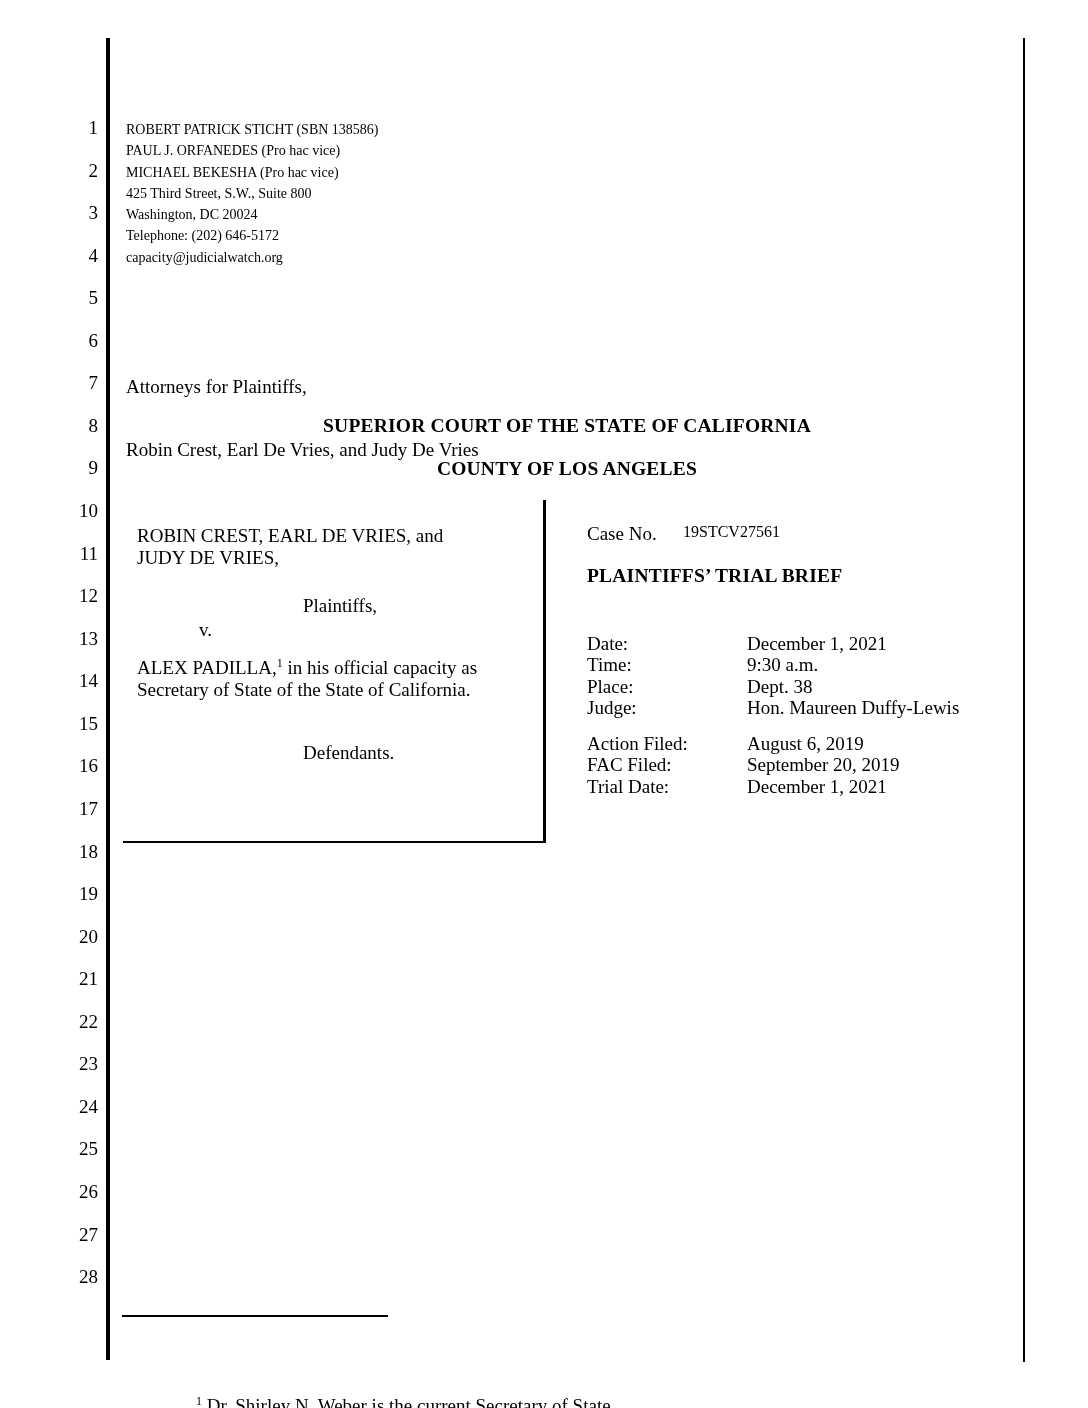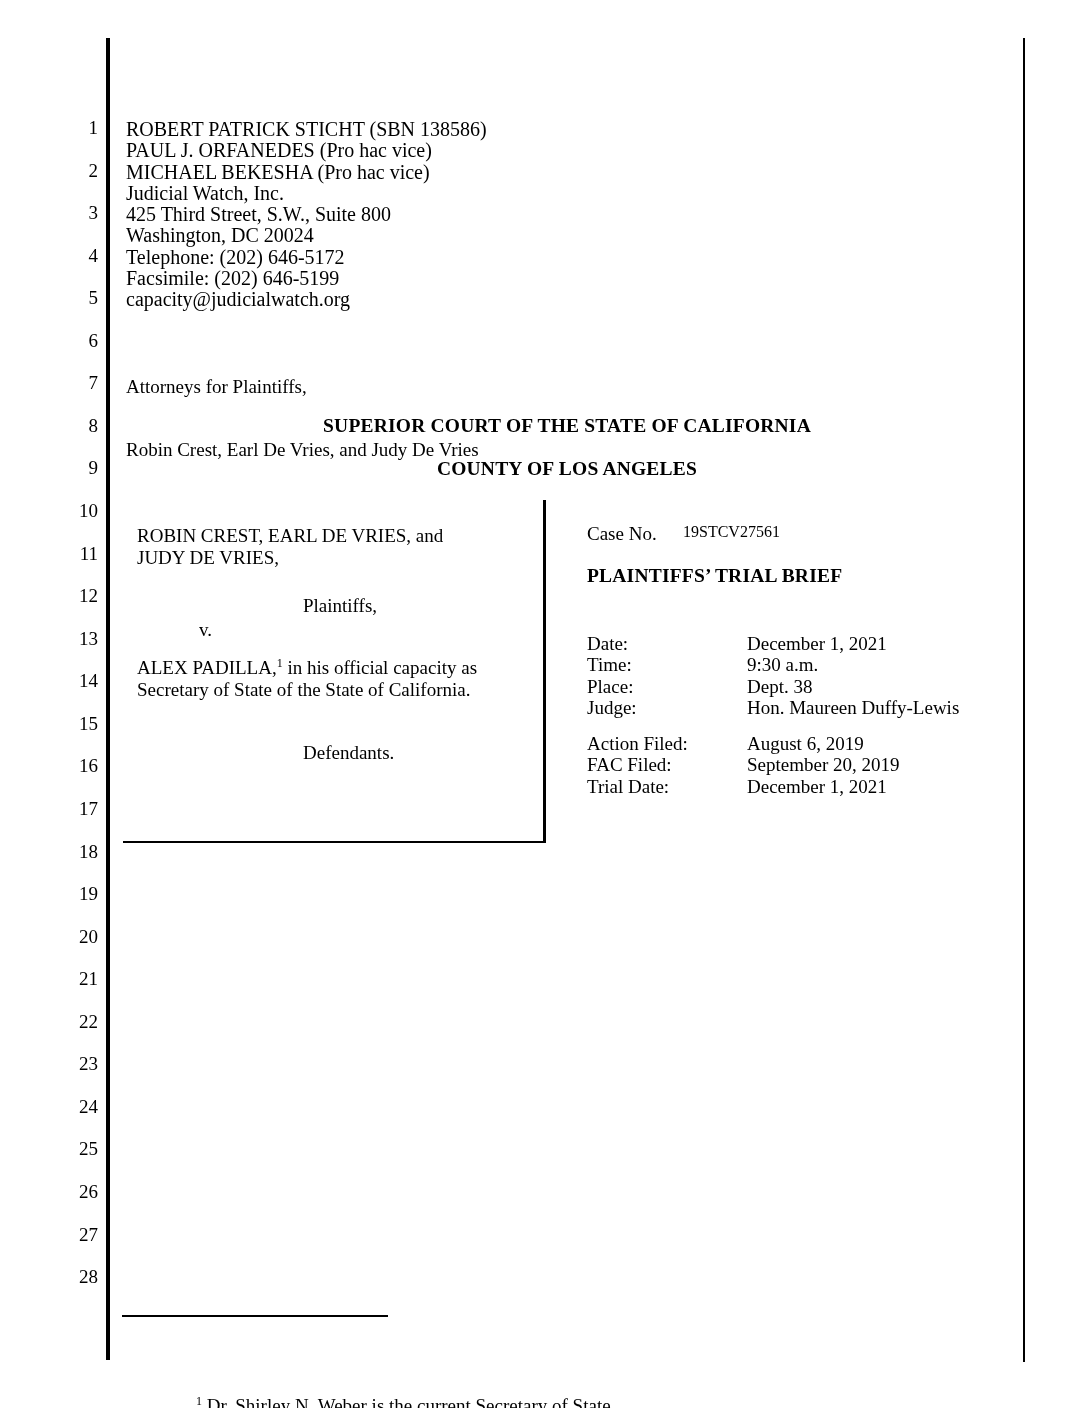--- a/index.html
+++ b/index.html
@@ -17,21 +17,21 @@
   .rule { position: absolute; background: #000000; }
   .line-number {
     position: absolute;
     left: 58px;
     width: 40px;
     text-align: right;
     font-size: 19px;
     line-height: 21px;
   }
   .body-text { font-size: 19px; line-height: 21.3px; white-space: pre; }
-  .attorney-block div { font-size: 20px; line-height: 21.3px; white-space: pre; }
+  .attorney-block div { font-size: 14px; line-height: 21.3px; white-space: pre; }
   .heading {
     position: absolute;
     left: 110px;
     width: 914px;
     text-align: center;
     font-weight: bold;
     font-size: 19.5px;
     letter-spacing: 0.2px;
   }
   .cap-line { position: absolute; font-size: 19px; line-height: 21.3px; white-space: pre; }
@@ -78,25 +78,23 @@
       <div class="line-number" style="top: 1138.44px;">25</div>
       <div class="line-number" style="top: 1181px;">26</div>
       <div class="line-number" style="top: 1223.56px;">27</div>
       <div class="line-number" style="top: 1266.12px;">28</div>
     </div>
 
   <div class="abs attorney-block" style="left:126px; top:119px;">
     <div>ROBERT PATRICK STICHT (SBN 138586)</div>
     <div>PAUL J. ORFANEDES (Pro hac vice)</div>
     <div>MICHAEL BEKESHA (Pro hac vice)</div>
-    <div>Judicial Watch, Inc.</div>
     <div>425 Third Street, S.W., Suite 800</div>
     <div>Washington, DC 20024</div>
     <div>Telephone: (202) 646-5172</div>
-    <div>Facsimile: (202) 646-5199</div>
     <div>capacity@judicialwatch.org</div>
   </div>
 
   <div class="abs body-text" style="left:126px; top:333px;">
     <div>Attorneys for Plaintiffs,</div>
     <div>Robin Crest, Earl De Vries, and Judy De Vries</div>
   </div>
 
   <div class="heading" style="top:415px;">SUPERIOR COURT OF THE STATE OF CALIFORNIA</div>
   <div class="heading" style="top:458px;">COUNTY OF LOS ANGELES</div>

